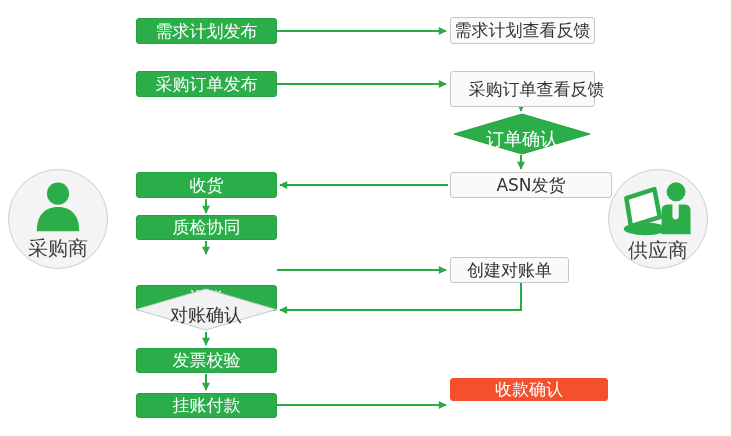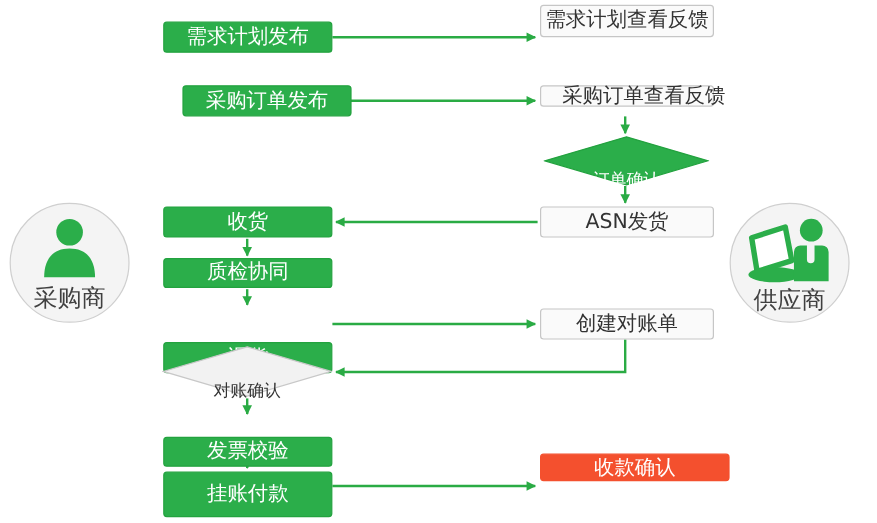--- a/index.html
+++ b/index.html
@@ -34,23 +34,23 @@
   }
   .node.white{
     background:var(--node-fill);border:1px solid var(--node-border);color:var(--text-dark);
   }
   .node.red{
     background:var(--red-fill);border:1px solid var(--red-fill);color:#ffffff;
   }
   .diamond{position:absolute;}
   .diamond svg{position:absolute;left:0;top:0;display:block;}
   .diamond .dlabel{
-    position:absolute;left:0;top:16px;width:100%;height:100%;
+    position:absolute;left:0;top:5px;width:100%;height:100%;
     display:flex;align-items:center;justify-content:center;
-    font-size:14px;white-space:nowrap;line-height:1;
+    font-size:18px;white-space:nowrap;line-height:1;
   }
   .diamond.green .dlabel{color:#ffffff;}
   .diamond.gray .dlabel{color:var(--text-dark);}
   .actor{
     position:absolute;width:100px;height:100px;border-radius:50%;
     background:var(--circle-fill);border:1px solid var(--circle-border);
     display:flex;flex-direction:column;align-items:center;justify-content:flex-start;
     padding-top:11px;
   }
   .actor .icon{flex:0 0 auto;display:block;}
@@ -77,31 +77,31 @@
     <line class="edge" x1="206" y1="199" x2="206" y2="213" marker-end="url(#ah)"></line>
     <line class="edge" x1="206" y1="241" x2="206" y2="254" marker-end="url(#ah)"></line>
     <line class="edge" x1="277" y1="270" x2="446" y2="270" marker-end="url(#ah)"></line>
     <polyline class="edge" points="521,283 521,310 280,310" marker-end="url(#ah)"></polyline>
     <line class="edge" x1="206" y1="332" x2="206" y2="345" marker-end="url(#ah)"></line>
     <line class="edge" x1="206" y1="374" x2="206" y2="390" marker-end="url(#ah)"></line>
     <line class="edge" x1="277" y1="405" x2="446" y2="405" marker-end="url(#ah)"></line>
   </svg>
 
   <div class="node green" style="left:136px;top:18px;width:141px;height:26px;">需求计划发布</div>
-  <div class="node green" style="left:152px;top:71px;width:141px;height:26px;">采购订单发布</div>
+  <div class="node green" style="left:136px;top:71px;width:141px;height:26px;">采购订单发布</div>
   <div class="node green" style="left:136px;top:172px;width:141px;height:26px;">收货</div>
   <div class="node green" style="left:136px;top:215px;width:141px;height:25px;">质检协同</div>
   <div class="node green" style="left:136px;top:257px;width:141px;height:26px;margin-top:28px;">退货</div>
-  <div class="node green" style="left:136px;top:348px;width:141px;height:25px;margin-top:16px;">发票校验</div>
-  <div class="node green" style="left:136px;top:393px;width:141px;height:38px;">挂账付款</div>
+  <div class="node green" style="left:136px;top:348px;width:141px;height:25px;">发票校验</div>
+  <div class="node green" style="left:136px;top:393px;width:141px;height:25px;">挂账付款</div>
 
-  <div class="node white" style="left:450px;top:4px;width:145px;height:27px;">需求计划查看反馈</div>
-  <div class="node white" style="left:450px;top:71px;width:145px;height:18px;padding-left:28px;">采购订单查看反馈</div>
-  <div class="node white" style="left:450px;top:172px;width:145px;height:26px;">ASN发货</div>
-  <div class="node white" style="left:450px;top:257px;width:145px;height:26px;">创建对账单</div>
+  <div class="node white" style="left:450px;top:17px;width:145px;height:27px;">需求计划查看反馈</div>
+  <div class="node white" style="left:450px;top:71px;width:145px;height:36px;padding-left:28px;">采购订单查看反馈</div>
+  <div class="node white" style="left:450px;top:172px;width:162px;height:26px;">ASN发货</div>
+  <div class="node white" style="left:450px;top:257px;width:119px;height:26px;">创建对账单</div>
   <div class="node red" style="left:450px;top:378px;width:158px;height:23px;font-family:Liberation Serif, serif;">收款确认</div>
 
   <div class="diamond green" style="left:453px;top:113px;width:138px;height:42px;">
     <svg width="138" height="42" viewBox="0 0 138 42">
       <polygon points="69,1 137,21 69,41 1,21" fill="var(--green-fill)" stroke="var(--green-border)" stroke-width="1"></polygon>
     </svg>
     <div class="dlabel">订单确认</div>
   </div>
   <div class="diamond gray" style="left:135px;top:288px;width:142px;height:43px;">
     <svg width="142" height="43" viewBox="0 0 142 43">

